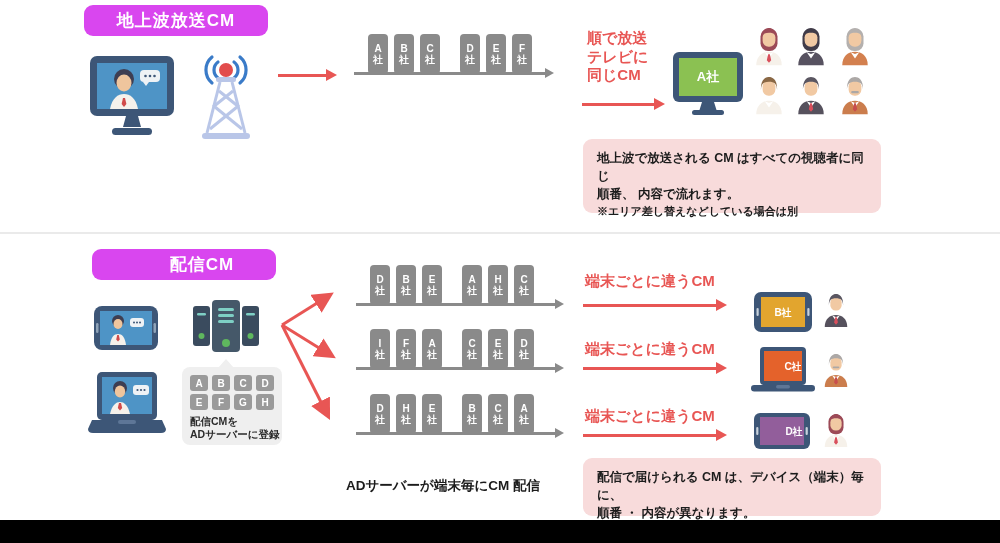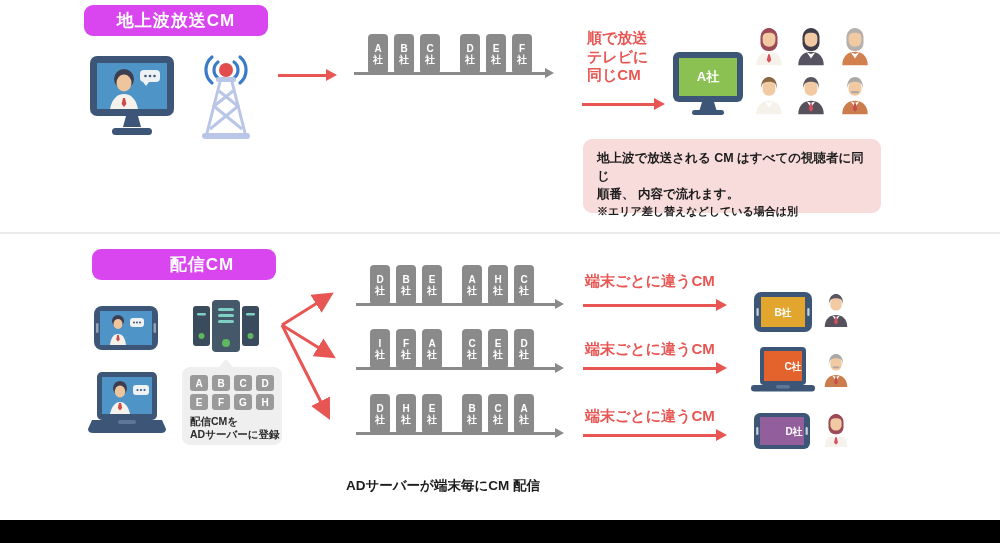--- a/index.html
+++ b/index.html
@@ -389,15 +389,19 @@
     <rect x="0" y="0" width="56" height="36" rx="6" fill="#3d5677"></rect>
     <rect x="6" y="4" width="44" height="28" fill="#925e9b"></rect>
     <rect x="2.2" y="14" width="2.2" height="8" rx="1.1" fill="#c8d2dc"></rect>
     <rect x="51.6" y="14" width="2.2" height="8" rx="1.1" fill="#c8d2dc"></rect>
   </svg>
   <div class="device-label" style="left:760px; top:424px; width:68px;">D社</div>
   <svg class="avatar" style="left:821px; top:410px; --hair:#9c4a57; --hairside:#9c4a57; --coat:#f6f1ea; --tie:#d94f5c;" width="30" height="38" viewBox="0 0 40 48">
       <use href="#avatar"></use>
     </svg>
 
+  <div class="note" style="left:583px; top:458px; height:58px;">
+    <div class="nline">配信で届けられる CM は、デバイス（端末）毎に、</div>
+    <div class="nline">順番 ・ 内容が異なります。</div>
+  </div>
 
   <div class="blackbar"></div>
 </div>
 
 </body></html>

